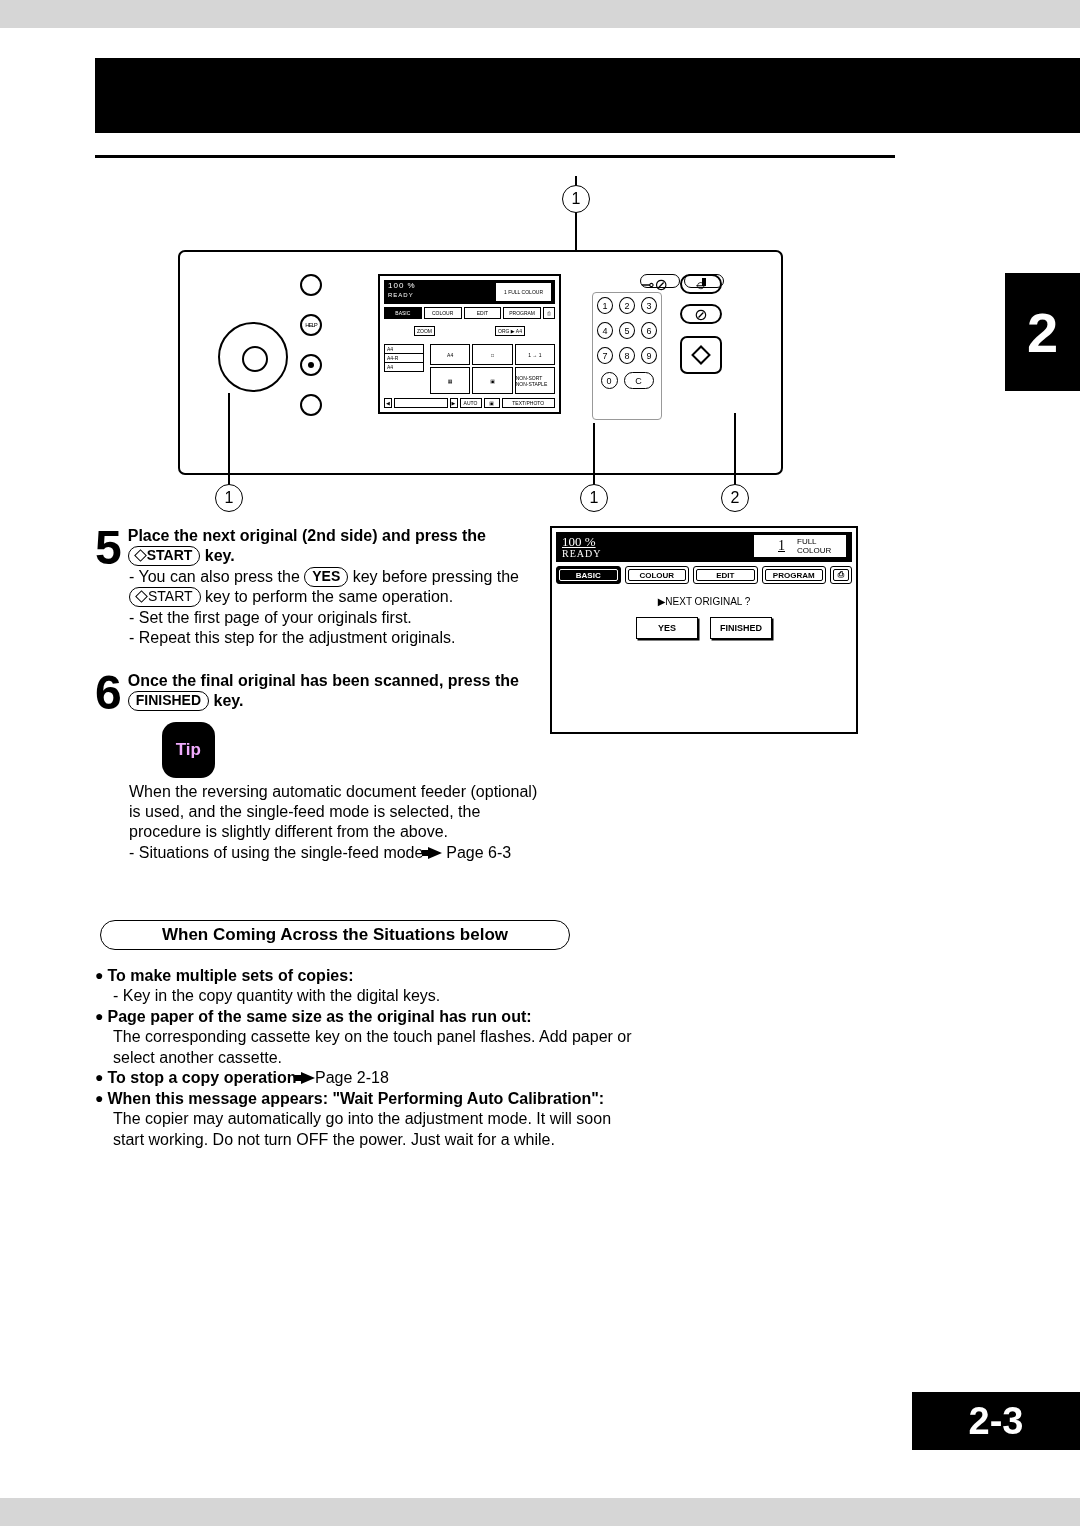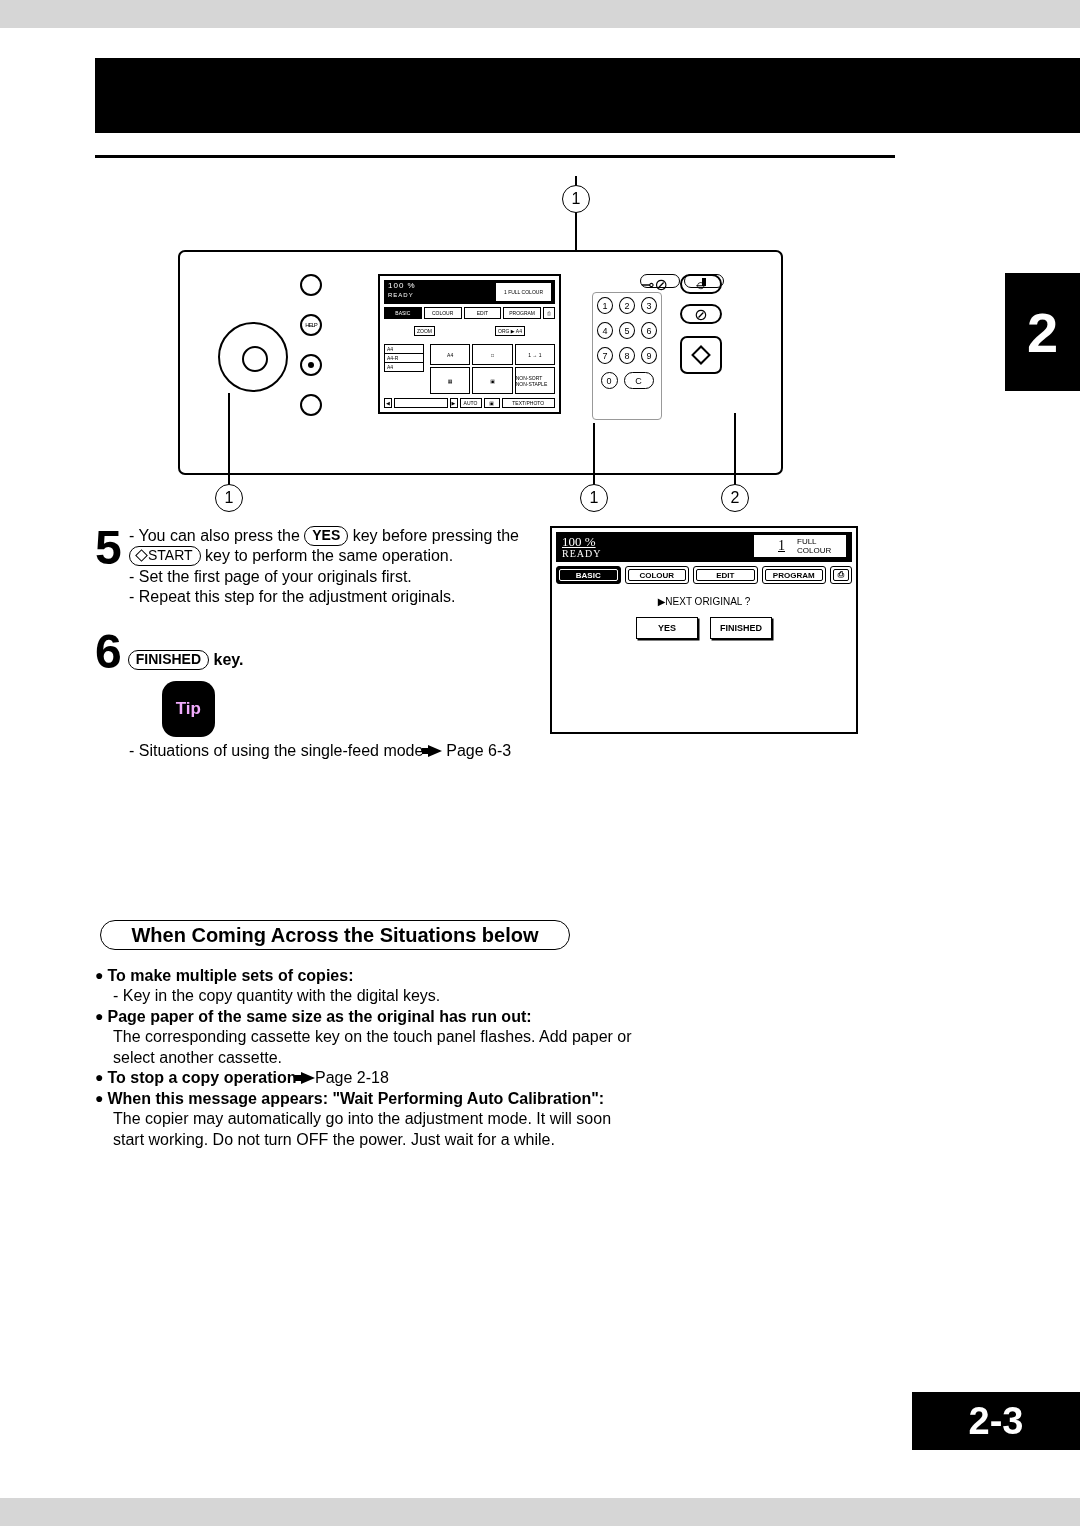--- a/index.html
+++ b/index.html
@@ -82,21 +82,21 @@
   .body { position:absolute; left: 95px; top: 498px; width: 445px; font-size: 16px; line-height: 1.28; }
   .stepnum { font-size: 48px; font-weight: bold; float: left; margin-right: 6px; line-height: 0.9;}
   .step-hd { font-weight: bold; }
   .keycap { display: inline-block; border: 1.5px solid #000; border-radius: 11px; padding: 0 7px; font-size: 14px; font-weight:bold; vertical-align: 1px;}
   .keycap .diamond{display:inline-block; transform:rotate(45deg); width:9px; height:9px; border:1.5px solid #000; vertical-align:0px; margin-right:2px;}
   .sub { margin-left: 34px; }
   .tip { display:inline-block; background:#000; color:#f0abfc; font-weight:bold; border-radius:14px; padding:17px 14px; font-size:17px; margin:10px 0 4px 34px;}
   .arrow{display:inline-block; width:0; height:0; border-left:14px solid #000; border-top:6px solid transparent; border-bottom:6px solid transparent; vertical-align:-1px; position:relative;}
   .arrow::before{content:""; position:absolute; left:-20px; top:-3px; width:8px; height:6px; background:#000;}
 
-  .sect-hd{ position:absolute; left:100px; top:892px; width:470px; height:30px; border:1.5px solid #000; border-radius:15px; display:flex; align-items:center; justify-content:center; font-weight:bold; font-size:20px;}
+  .sect-hd{ position:absolute; left:100px; top:892px; width:470px; height:30px; border:1.5px solid #000; border-radius:15px; display:flex; align-items:center; justify-content:center; font-weight:bold; font-size:17px;}
   .situations{position:absolute; left:95px; top:938px; width:540px; font-size:16px; line-height:1.28;}
   .bullet{display:flex;}
   .bullet .dot{font-size:14px; margin-right:4px; line-height:1.4;}
   .ind{margin-left:18px;}
 </style>
 </head>
 <body>
 
 <div class="page">
   <div class="header-black"></div>
@@ -211,38 +211,43 @@
     <div class="prompt">▶NEXT ORIGINAL ?</div>
     <div class="btns">
       <div class="btn">YES</div>
       <div class="btn">FINISHED</div>
     </div>
   </div>
 
   <div class="body">
     <div>
       <span class="stepnum">5</span>
+      <span class="step-hd">
+        <span>Place the next original (2nd side) and press the</span>
+        <span class="keycap"><span class="diamond"></span><span>START</span></span><span> key.</span>
+      </span>
     </div>
     <div class="sub" style="text-align:justify;">
       <span>- You can also press the </span><span class="keycap">YES</span><span> key before pressing the</span>
       <br>
       <span class="keycap" style="font-weight:normal;"><span class="diamond"></span><span>START</span></span><span> key to perform the same operation.</span>
     </div>
     <div class="sub">- Set the first page of your originals first.</div>
     <div class="sub">- Repeat this step for the adjustment originals.</div>
 
     <div style="margin-top:22px;">
       <span class="stepnum">6</span>
       <span class="step-hd">
-        <br>
+        <span>Once the final original has been scanned, press the</span><br>
         <span class="keycap">FINISHED</span><span> key.</span>
       </span>
     </div>
 
     <div class="tip">Tip</div>
+    <div class="sub">When the reversing automatic document feeder (optional) is used, and the single-feed mode is selected, the procedure is slightly different from the above.</div>
     <div class="sub">
       <span>- Situations of using the single-feed mode </span><span class="arrow"></span><span> Page 6-3</span>
     </div>
   </div>
 
   <div class="sect-hd">When Coming Across the Situations below</div>
 
   <div class="situations">
     <div class="bullet">
         <span class="dot">●</span>

